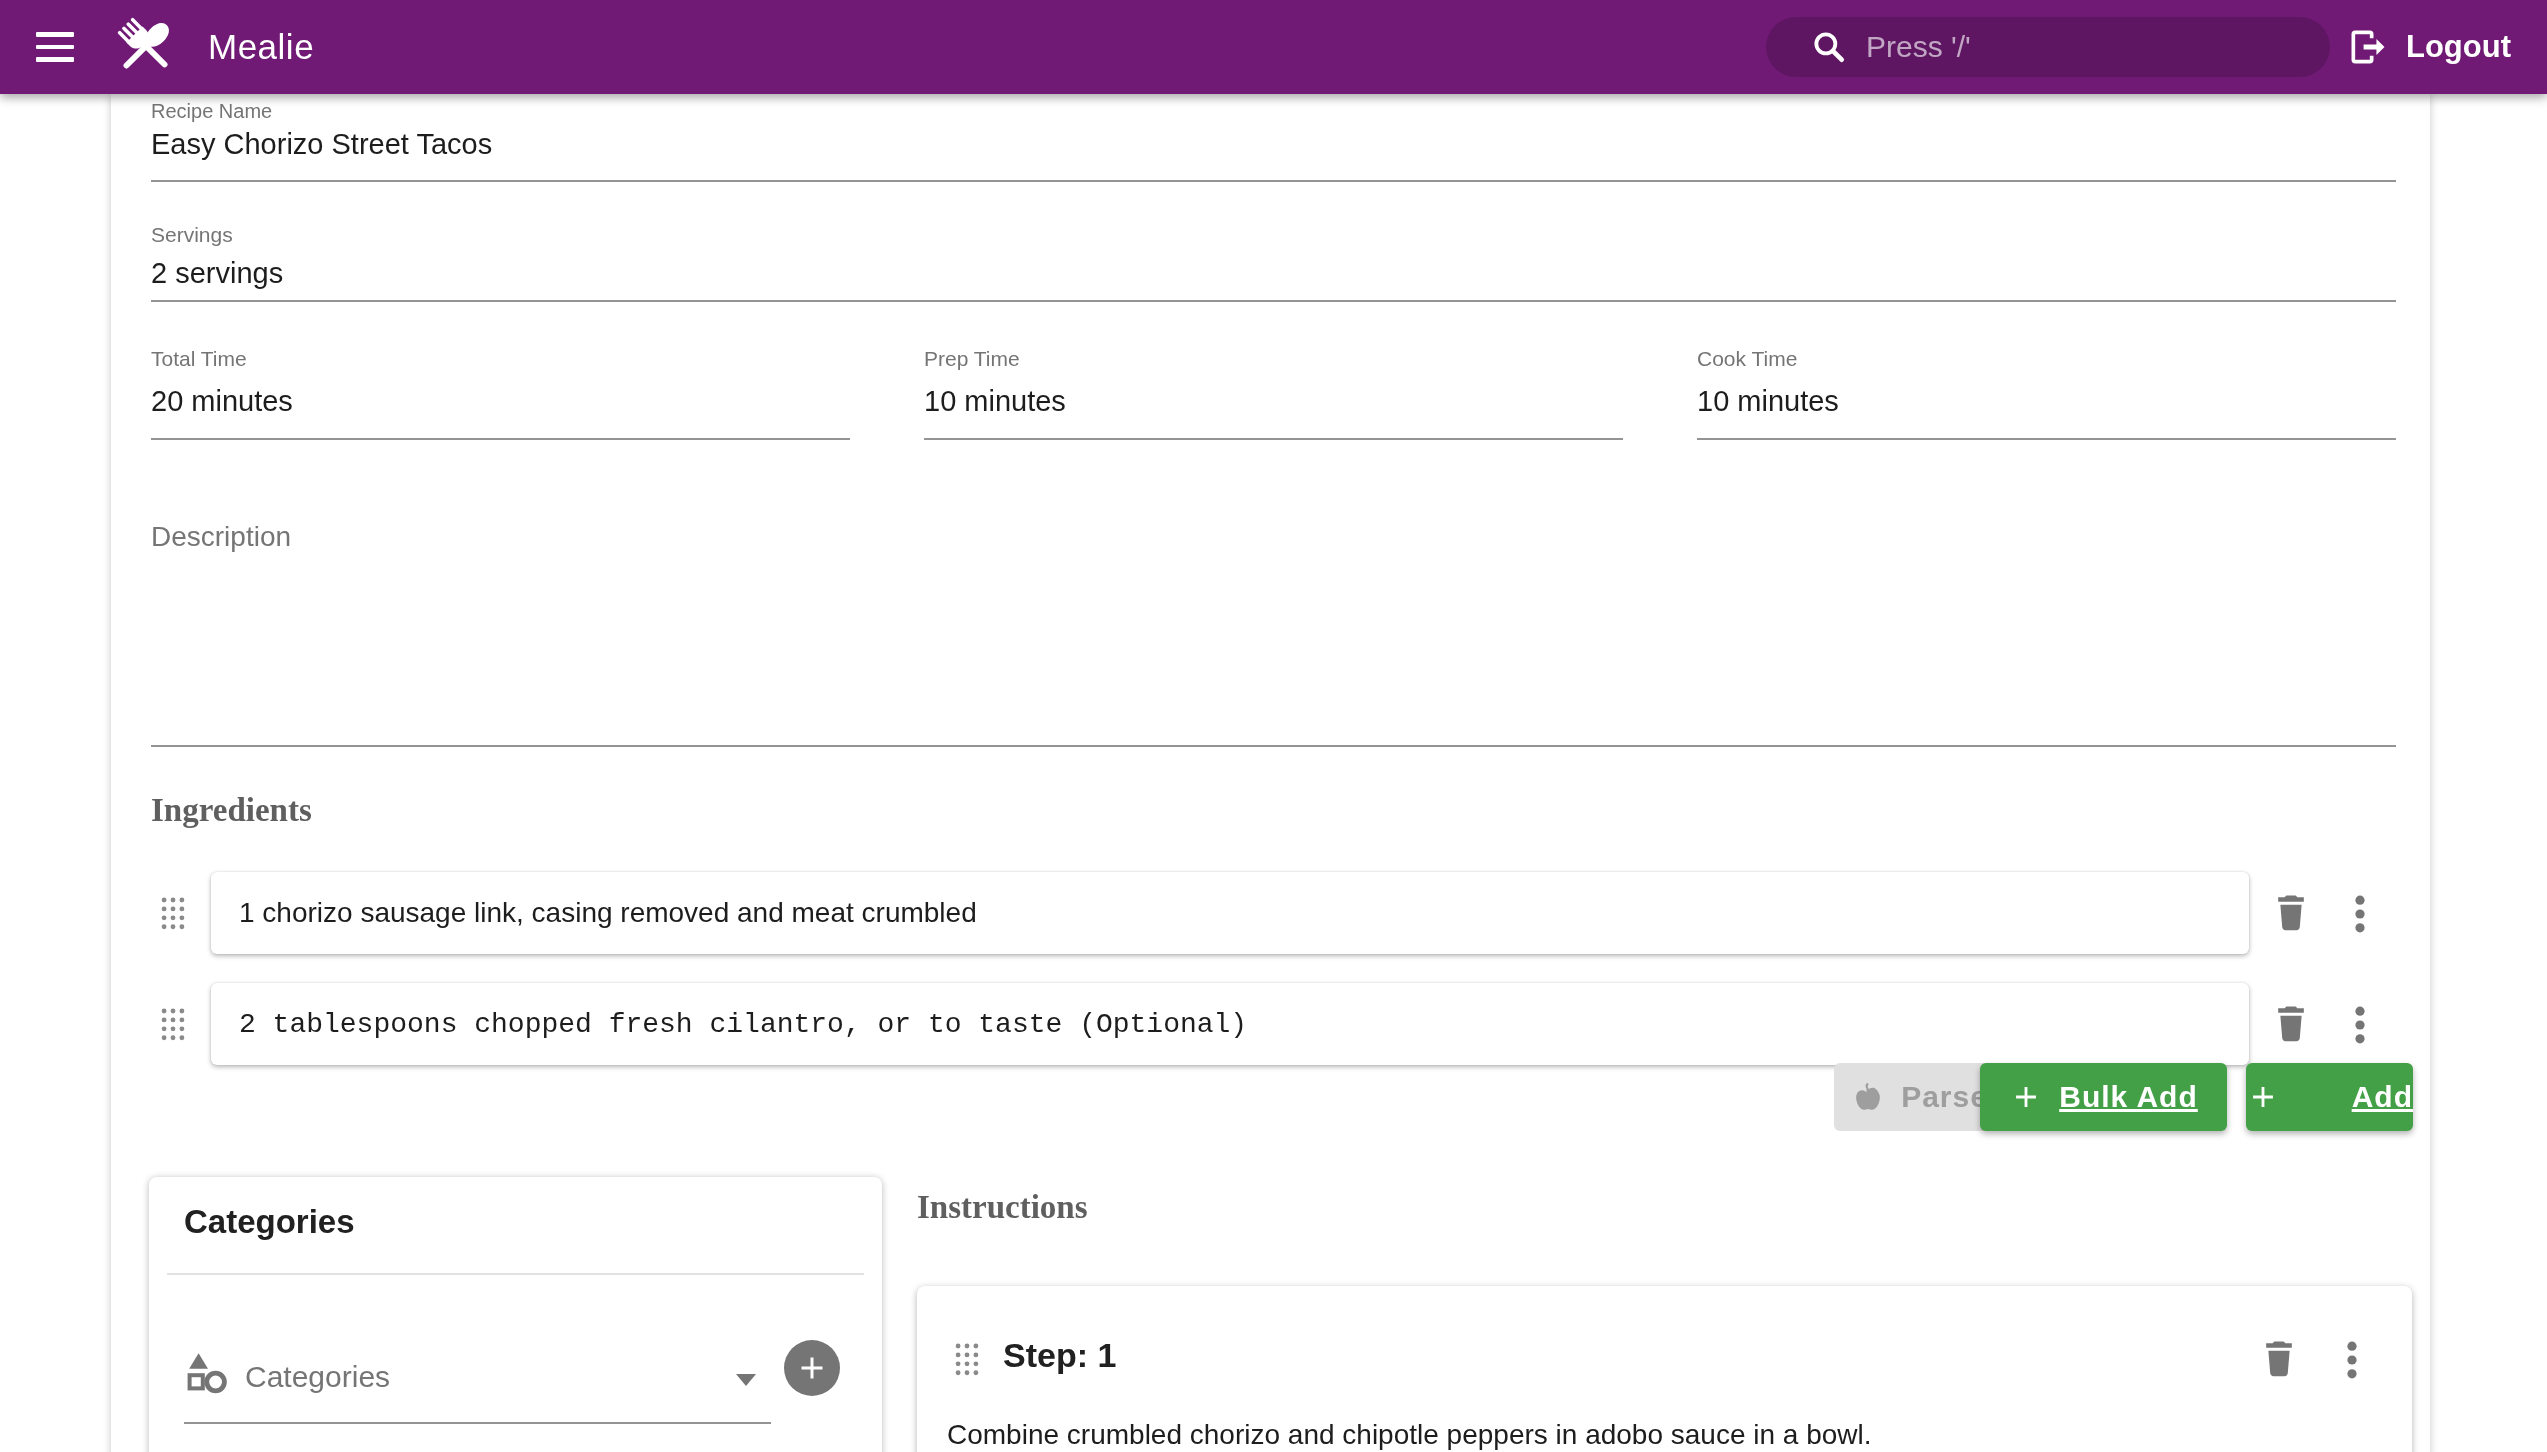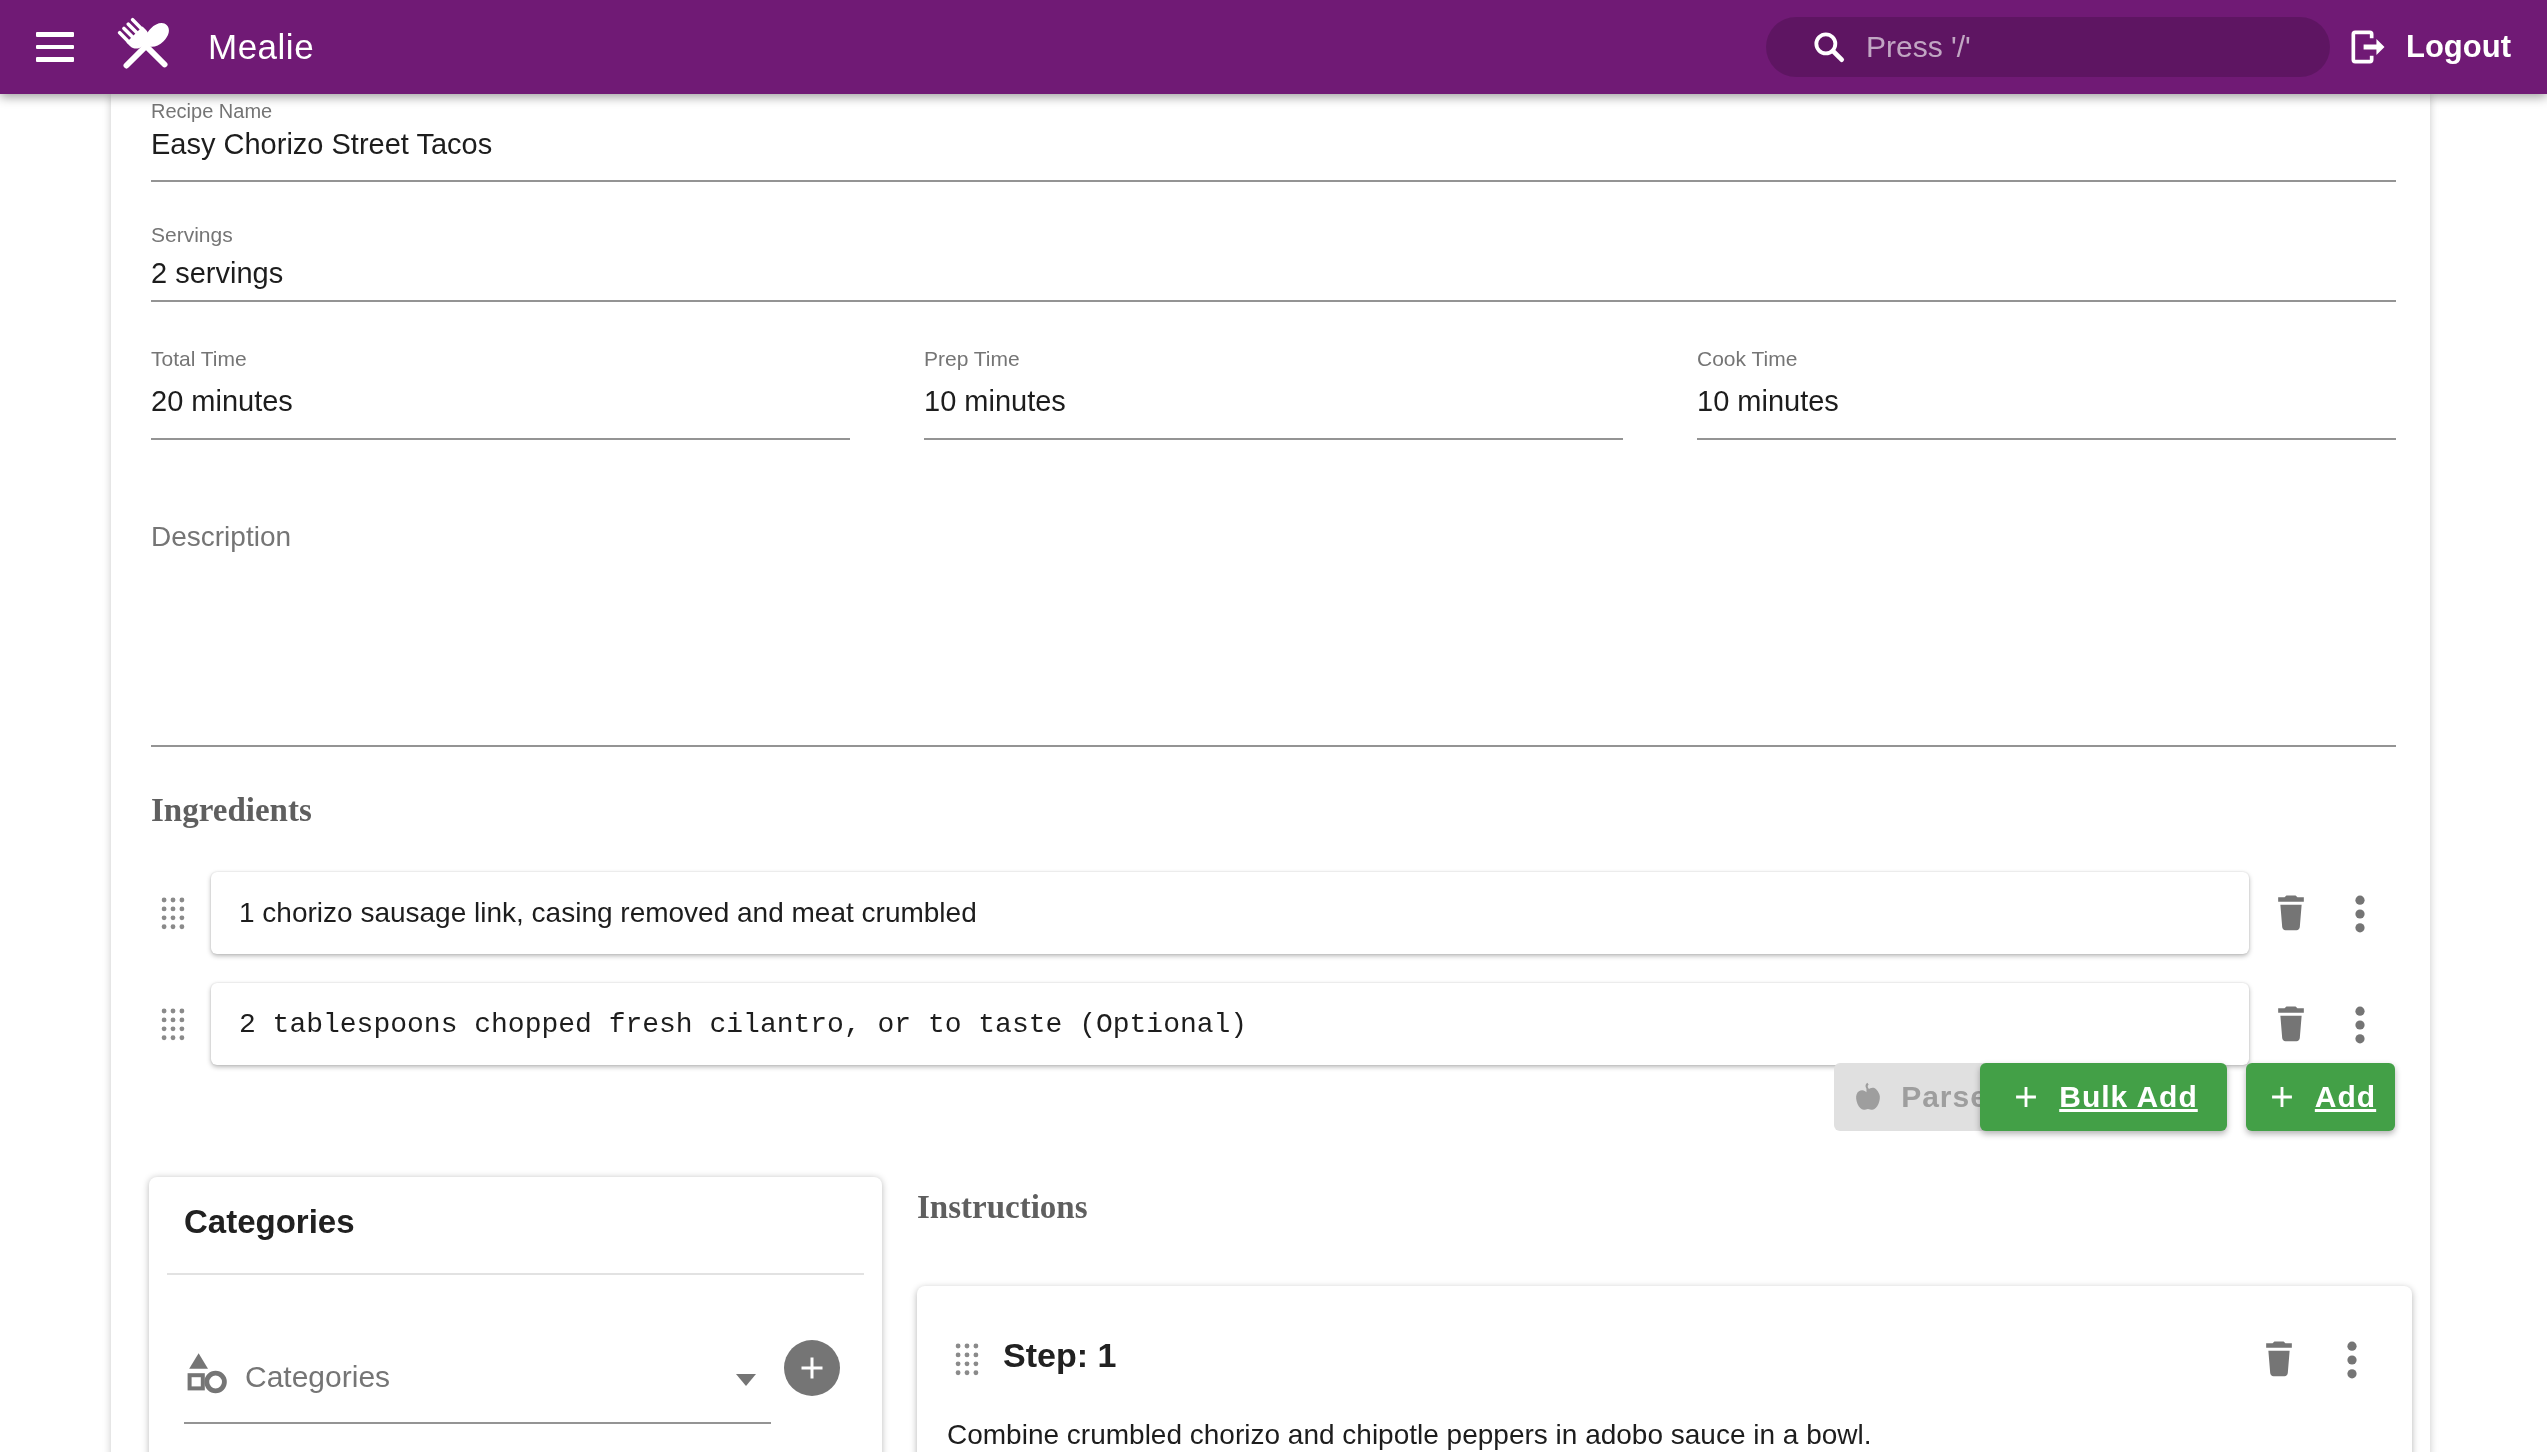--- a/index.html
+++ b/index.html
@@ -213,21 +213,21 @@
         <path d="M20 10c1.5 3.5-1.5 11-5 11-1.2 0-1.8-.6-3-.6s-1.8.6-3 .6c-3.5 0-6.5-7.5-5-11 1.2-2.8 4.2-3.3 6-2l.9.6V6.2c-1.2-1.9-.7-3.4.7-4.2l.9 1.4c-.8.5-.9 1.2-.3 2.2l.5.8.9-.5c1.9-1.2 4.6-.3 6.4 4.1z"></path>
       </svg>
       <span>Parse</span>
     </button>
     <button class="btn btn-green" style="left:1869px; width:247px;">
       <svg width="34" height="34" viewBox="0 0 24 24" fill="#fff">
         <path d="M11 5h2v6h6v2h-6v6h-2v-6H5v-2h6z"></path>
       </svg>
       <span>Bulk Add</span>
     </button>
-    <button class="btn btn-green" style="left:2135px; width:149px;">
+    <button class="btn btn-green" style="left:2135px; width:167px;justify-content:space-between;">
       <svg width="34" height="34" viewBox="0 0 24 24" fill="#fff">
         <path d="M11 5h2v6h6v2h-6v6h-2v-6H5v-2h6z"></path>
       </svg>
       <span>Add</span>
     </button>
 
     <div class="abs cat-card">
       <div class="cat-title">Categories</div>
       <div class="cat-divider"></div>
       <svg class="abs" style="left:33px; top:171px;" width="48" height="48" viewBox="0 0 24 24">

